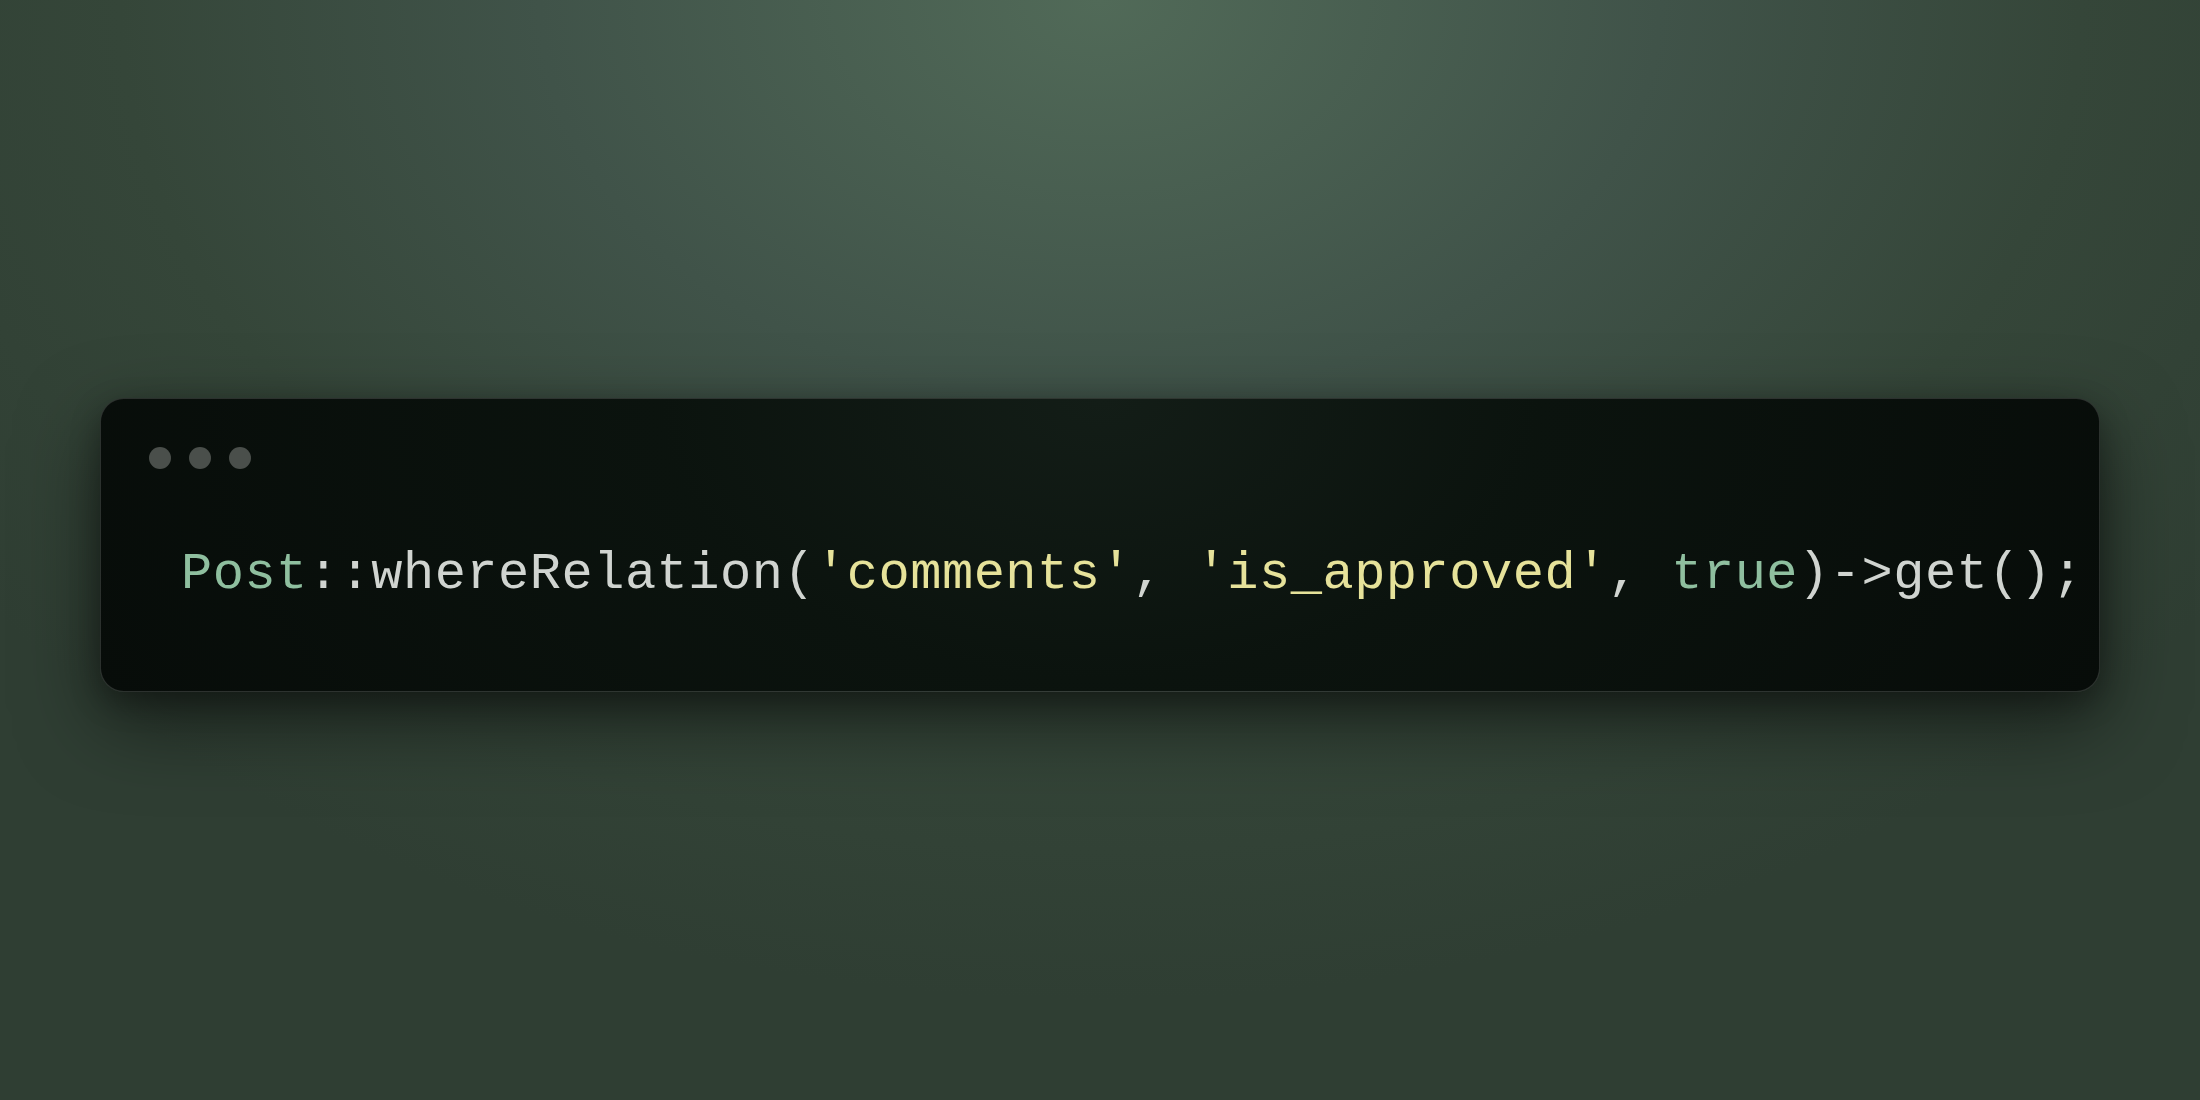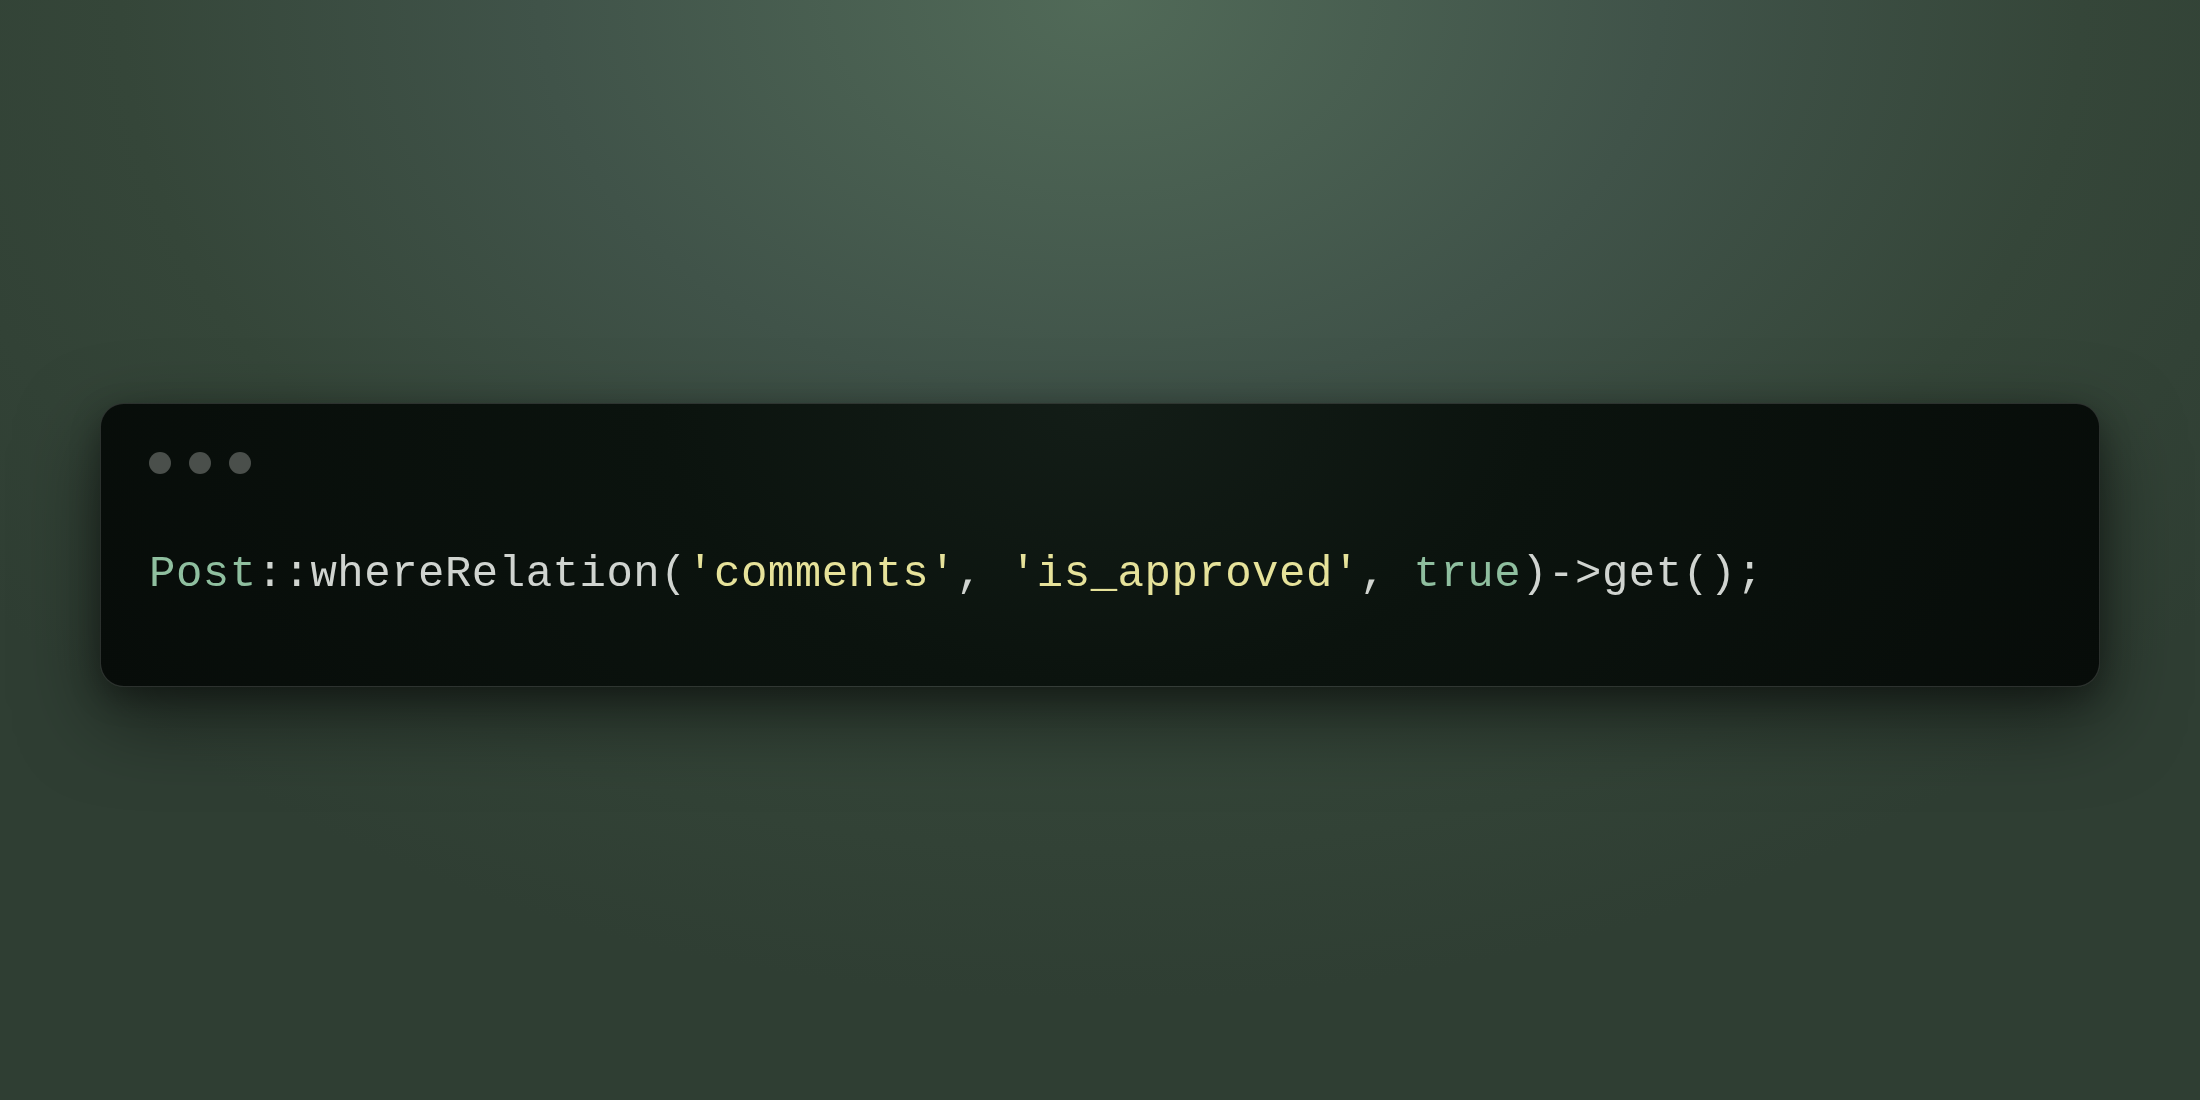--- a/index.html
+++ b/index.html
@@ -37,24 +37,25 @@
     
     .window-dot {
       width: 22px;
       height: 22px;
       border-radius: 50%;
       background: #4a4f4b;
     }
     
     .code-line {
       font-family: 'SF Mono', 'Monaco', 'Menlo', 'Consolas', 'Liberation Mono', monospace;
-      font-size: 44px;
+      font-size: 52px;
       letter-spacing: 0.5px;
       white-space: pre;
       line-height: 1.4;
+      margin-left: 32px;
     }
     
     .tok-class { color: #8fbf9f; }
     .tok-punct { color: #d0d4d0; }
     .tok-method { color: #d0d4d0; }
     .tok-string { color: #e6e29a; }
     .tok-keyword { color: #8fbf9f; }
     .tok-paren { color: #d0d4d0; }
   </style>
 </head>

